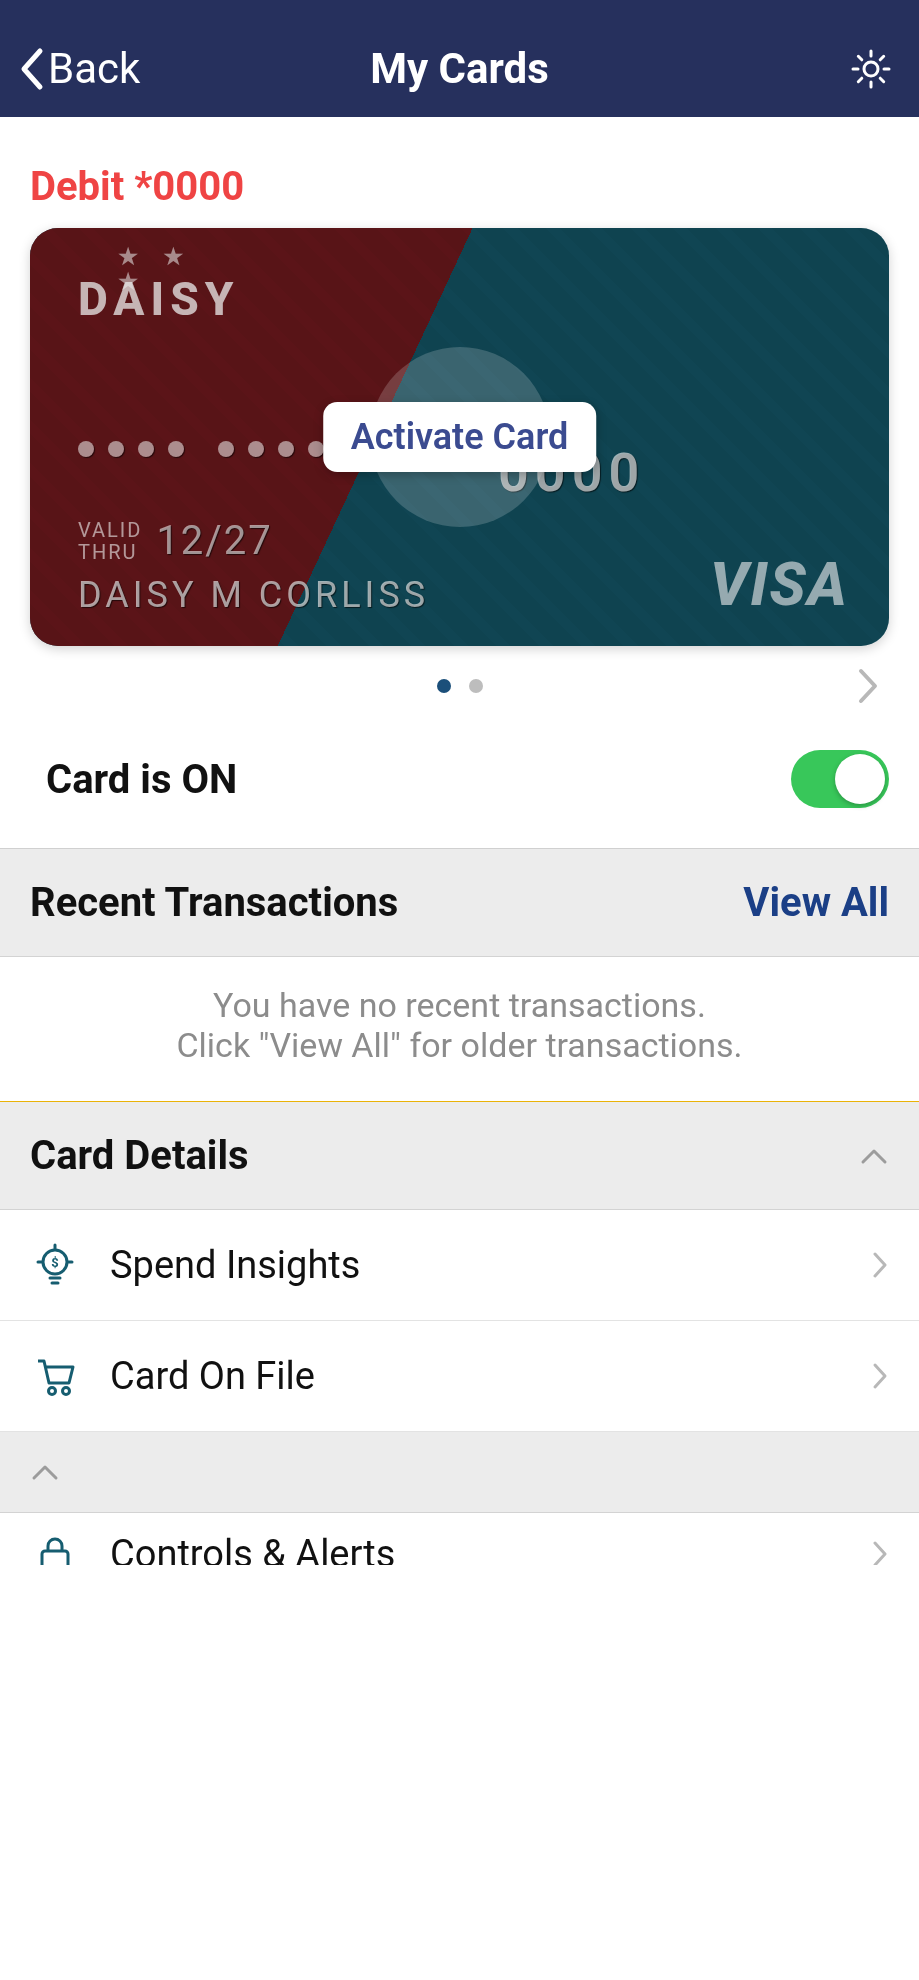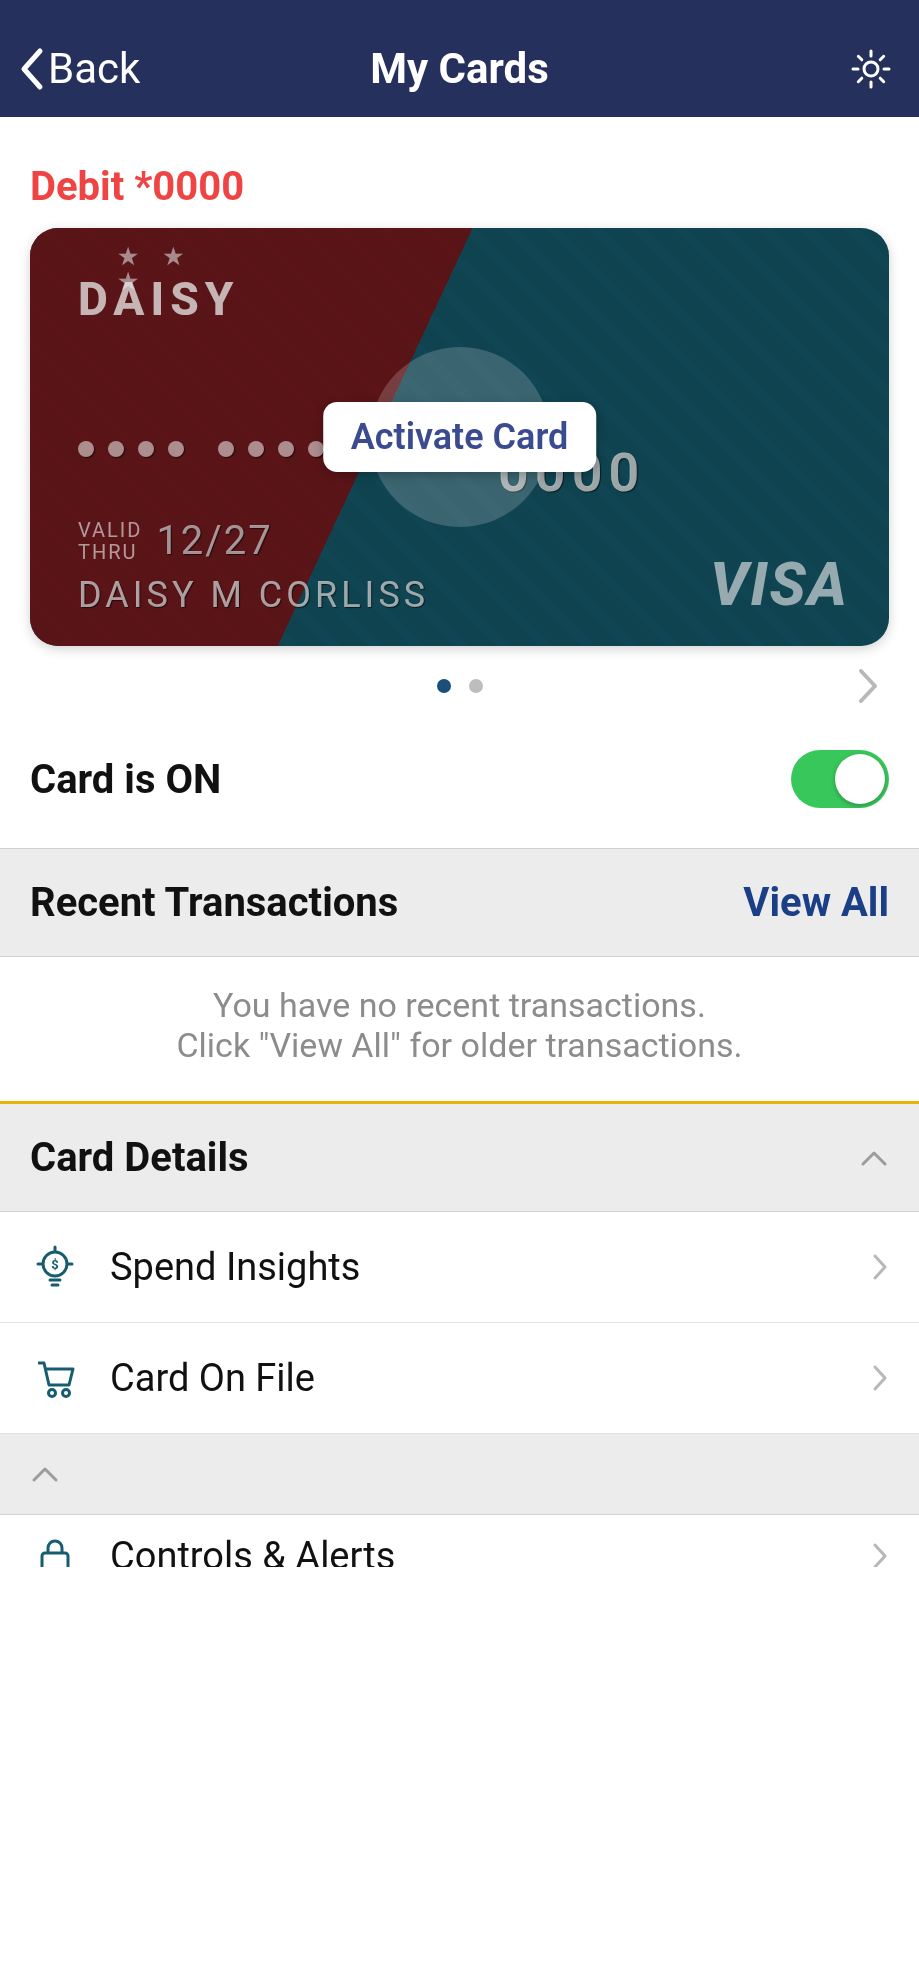--- a/index.html
+++ b/index.html
@@ -115,21 +115,21 @@
   .pager-dots{ display:flex; gap:18px; }
   .pdot{ width:14px; height:14px; border-radius:50%; background:#bdbdbd; }
   .pdot.active{ background:#1b4f7a; }
   .pager-next{
     position:absolute; right:40px; top:50%; transform:translateY(-50%);
     color:#b8b8b8; font-size:40px; font-weight:400;
   }
   
   .toggle-row{
     display:flex; align-items:center; justify-content:space-between;
-    padding:24px 30px 40px 30px;
+    padding:24px 30px 40px 46px;
     border-bottom:1px solid #d0d0d0;
   }
   .toggle-label{ font-size:40px; font-weight:700; }
   .switch{
     width:98px; height:58px; border-radius:40px; background:#38c75a;
     position:relative;
   }
   .knob{
     position:absolute; right:4px; top:4px;
     width:50px; height:50px; border-radius:50%; background:#fff;
@@ -146,21 +146,21 @@
   .link{ color:#1b3f86; font-size:40px; font-weight:700; }
   .chev-up{
     color:#9c9c9c; font-size:34px;
   }
   
   .tx-body{
     padding:28px 30px 36px 30px;
     text-align:center;
     color:#8c8c8c;
     font-size:34px;
-    border-bottom:3px solid #eab308;
+    border-bottom:1px solid #eab308;
   }
   
   .row{
     display:flex; align-items:center; gap:30px;
     padding:30px 30px;
     border-bottom:1px solid #e3e3e3;
     background:#fff;
   }
   .row .icon{ width:50px; height:50px; display:flex; align-items:center; justify-content:center; color:#165d70;}
   .row .label{ font-size:38px; color:#111; flex:1;}

